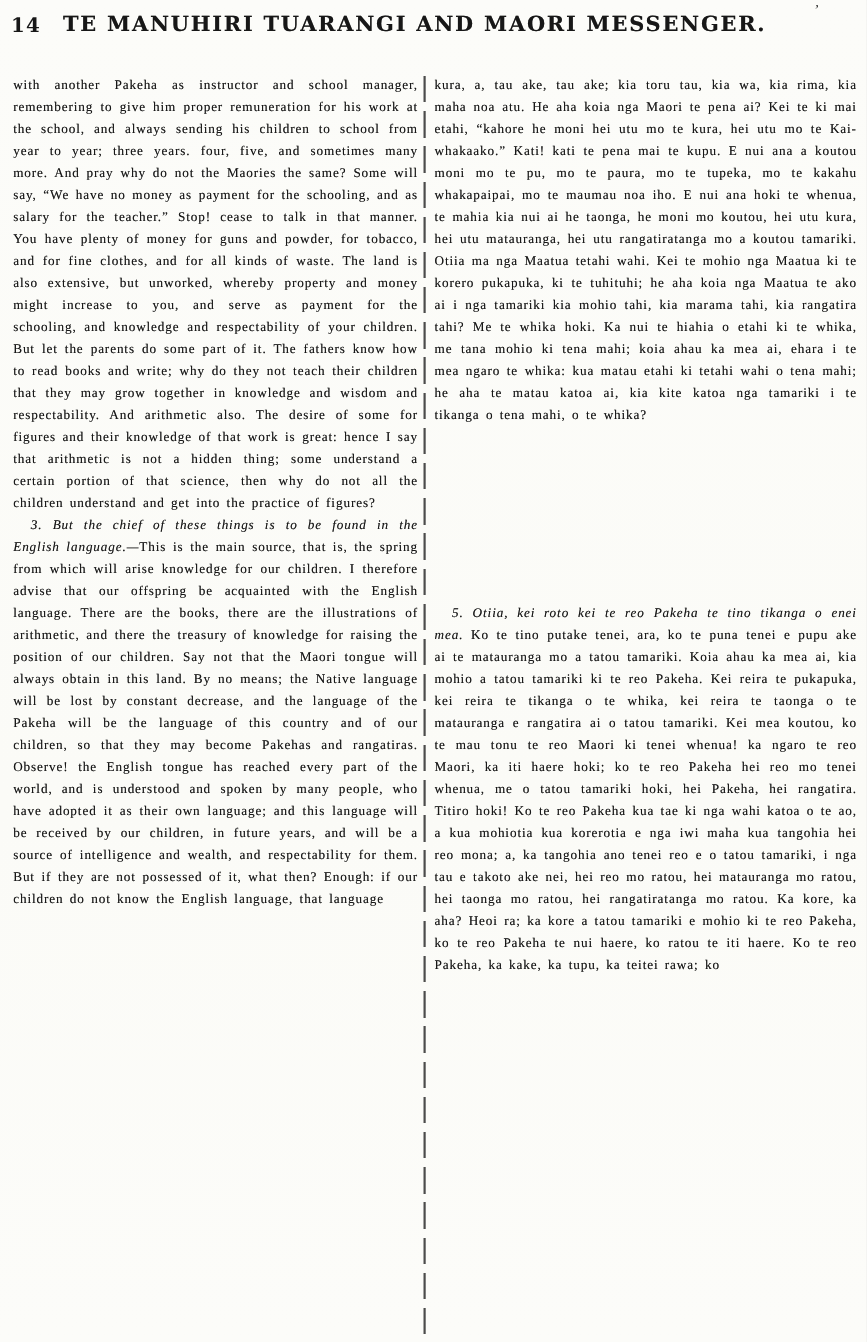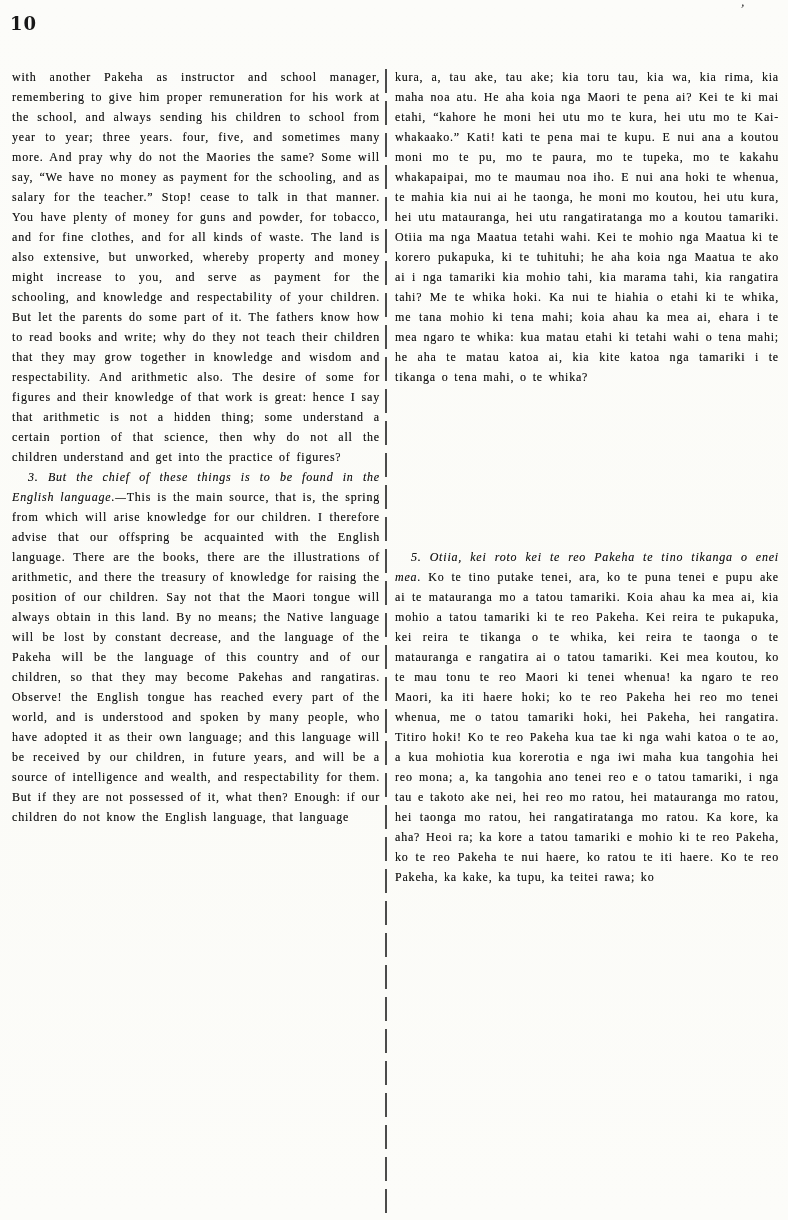--- a/index.html
+++ b/index.html
@@ -88,21 +88,22 @@
   
   .maori-p1 { min-height: 480px; }
   .maori-p2 { margin-top: 218px; }
 </style>
 </head>
 <body>
 
 <div class="page">
 
   <header class="header">
-    <span class="page-number">10</span>
+    <span class="page-number">14</span>
+    <h1 class="masthead">TE MANUHIRI TUARANGI AND MAORI MESSENGER.</h1>
     <span class="ink-mark">ʼ</span>
   </header>
 
   <main class="columns">
 
     <section class="col-left">
       <p class="para">with another Pakeha as instructor and school manager, remembering to give him proper remuneration for his work at the school, and always sending his children to school from year to year; three years. four, five, and sometimes many more. And pray why do not the Maories the same? Some will say, “We have no money as payment for the schooling, and as salary for the teacher.” Stop! cease to talk in that manner. You have plenty of money for guns and powder, for tobacco, and for fine clothes, and for all kinds of waste. The land is also extensive, but unworked, whereby property and money might increase to you, and serve as payment for the schooling, and knowledge and respectability of your children. But let the parents do some part of it. The fathers know how to read books and write; why do they not teach their children that they may grow together in knowledge and wisdom and respectability. And arithmetic also. The desire of some for figures and their knowledge of that work is great: hence I say that arithmetic is not a hidden thing; some understand a certain portion of that science, then why do not all the children understand and get into the practice of figures?</p>
       <p class="para indent"><em>3. But the chief of these things is to be found in the English language.—</em><span>This is the main source, that is, the spring from which will arise knowledge for our children. I therefore advise that our offspring be acquainted with the English language. There are the books, there are the illustrations of arithmetic, and there the treasury of knowledge for raising the position of our children. Say not that the Maori tongue will always obtain in this land. By no means; the Native language will be lost by constant decrease, and the language of the Pakeha will be the language of this country and of our children, so that they may become Pakehas and rangatiras. Observe! the English tongue has reached every part of the world, and is understood and spoken by many people, who have adopted it as their own language; and this language will be received by our children, in future years, and will be a source of intelligence and wealth, and respectability for them. But if they are not possessed of it, what then? Enough: if our children do not know the English language, that language</span></p>
     </section>
 

